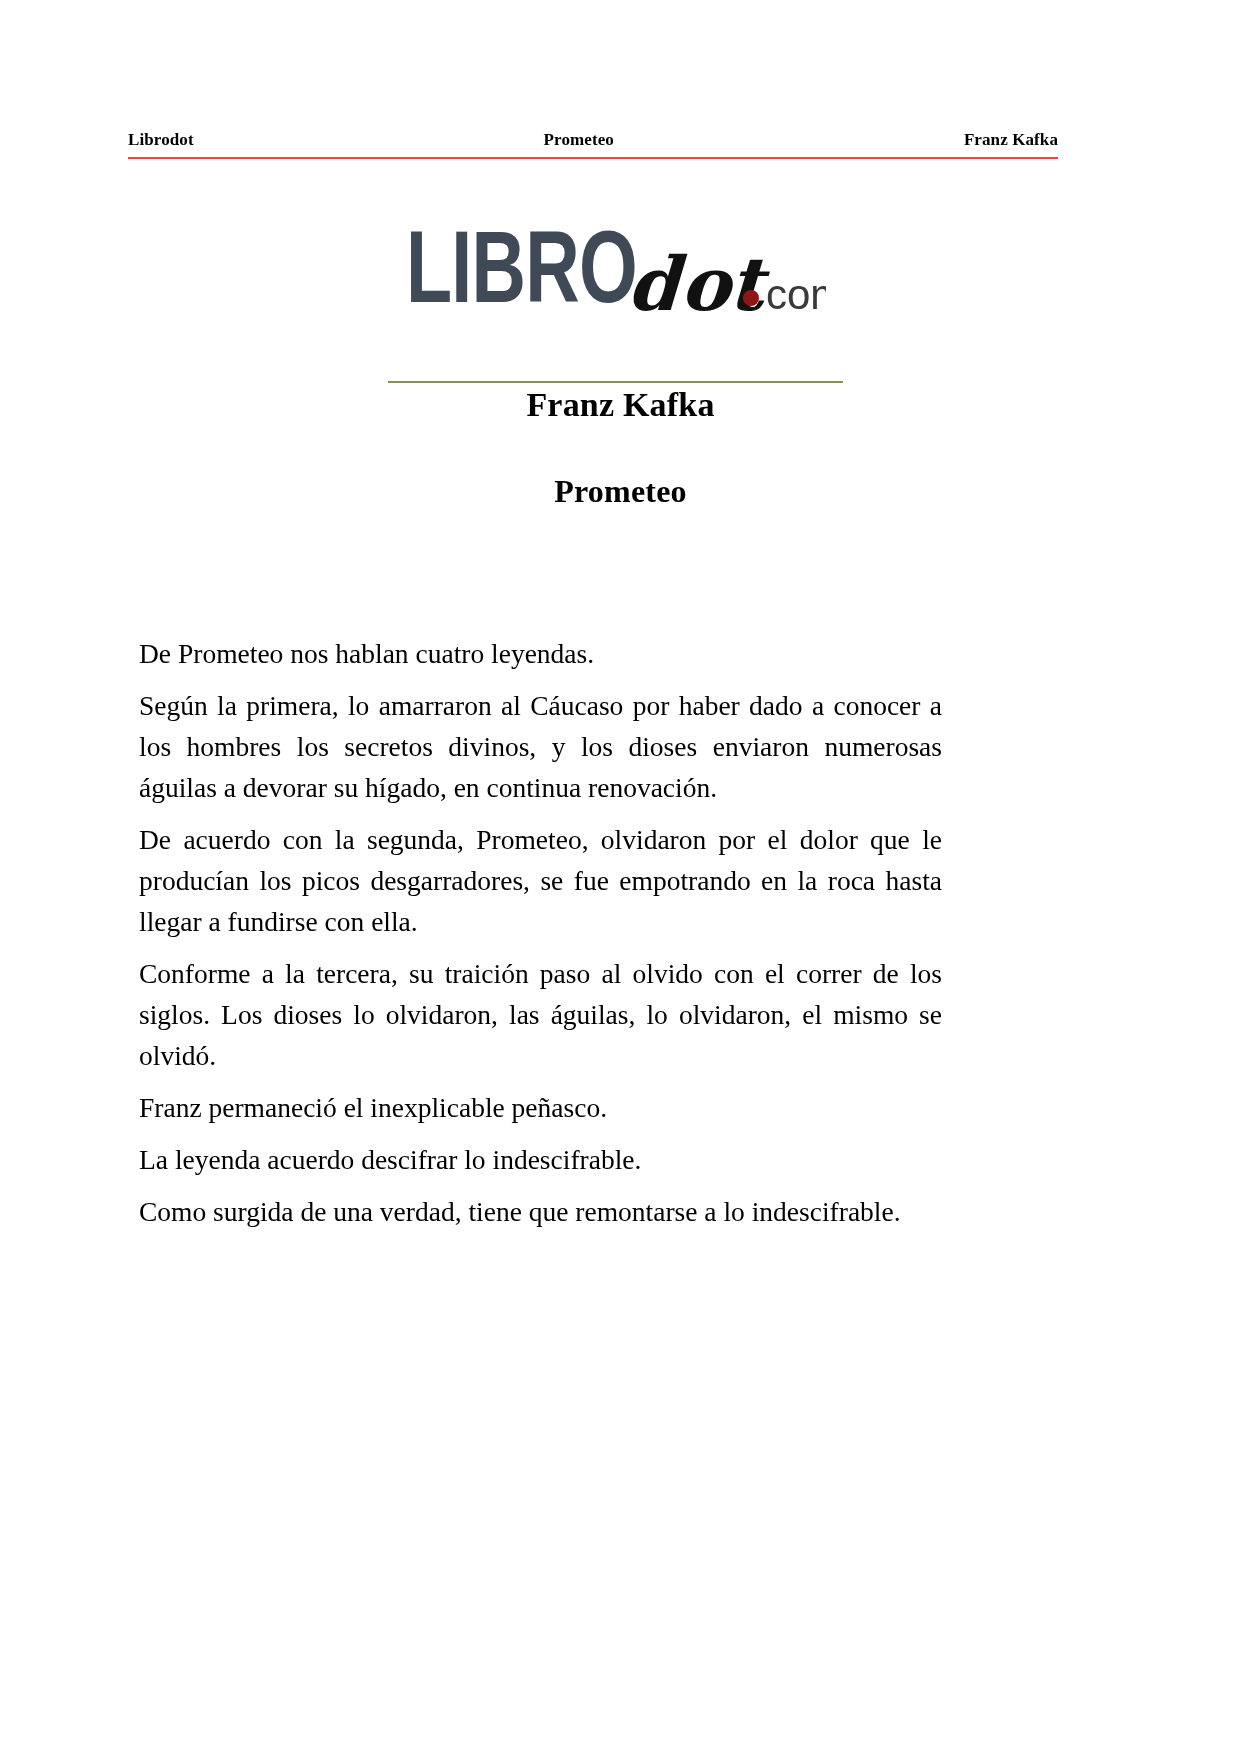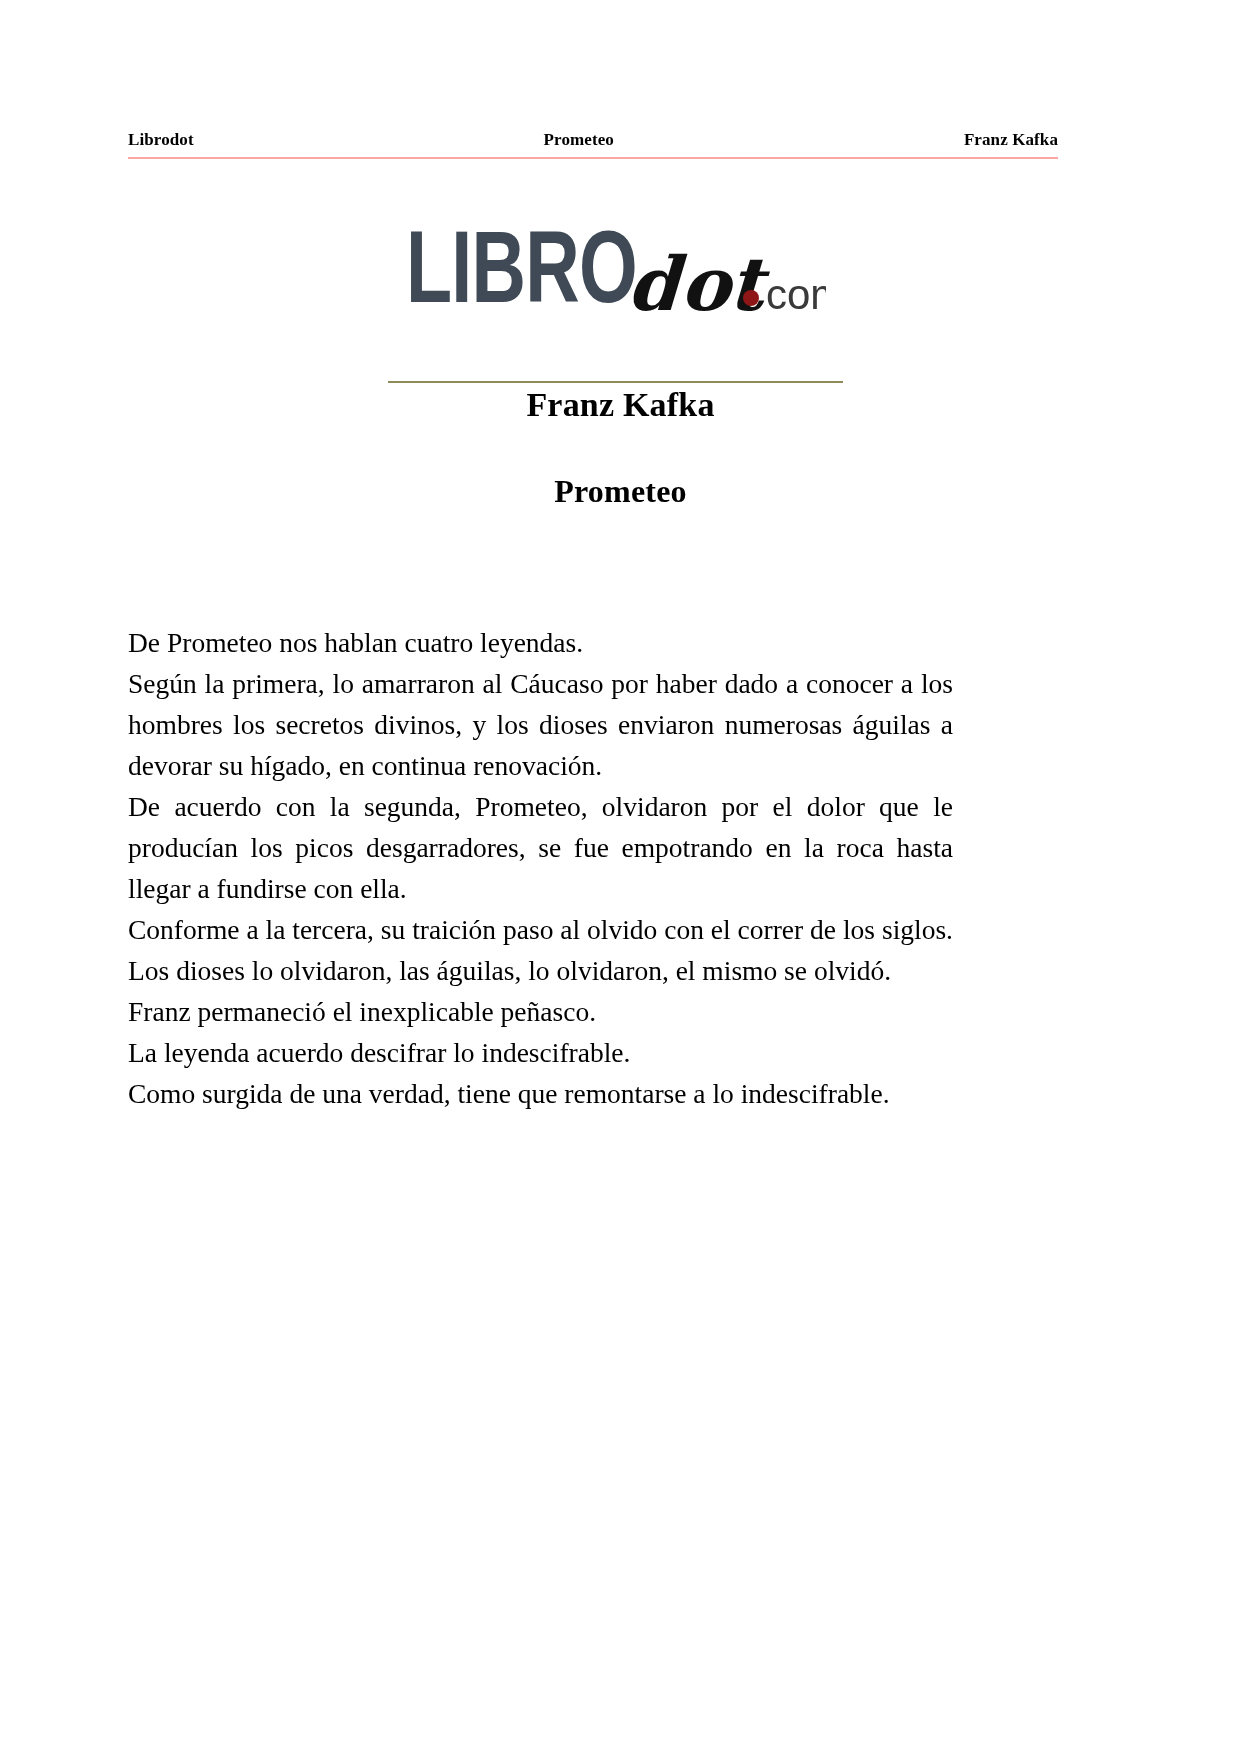--- a/index.html
+++ b/index.html
@@ -30,21 +30,21 @@
     position: absolute;
     left: 128px;
     top: 130px;
     width: 930px;
     display: flex;
     align-items: baseline;
     font-weight: bold;
     font-size: 17px;
     letter-spacing: 0.1px;
     padding-bottom: 7px;
-    border-bottom: 2px solid #fca5a5;
+    border-bottom: 2px solid #ef4444;
     box-sizing: border-box;
   }
   .hdr-left   { flex: 0 0 auto; text-align: left; }
   .hdr-center { flex: 1 1 auto; text-align: center; }
   .hdr-right  { flex: 0 0 auto; text-align: right; }
 
   
   .logo-block {
     position: absolute;
     left: 388px;
@@ -95,21 +95,21 @@
     left: 128px;
     top: 622px;
     width: 825px;
     font-size: 27.5px;
     line-height: 41px;
     text-align: justify;
     text-justify: inter-word;
     hyphens: none;
   }
   .body-text p {
-    margin: 0;
+    margin: 11px;
     text-indent: 0;
   }
 </style>
 </head>
 <body>
 
 <div class="page">
 
   <div class="running-header">
     <span class="hdr-left">Librodot</span>

